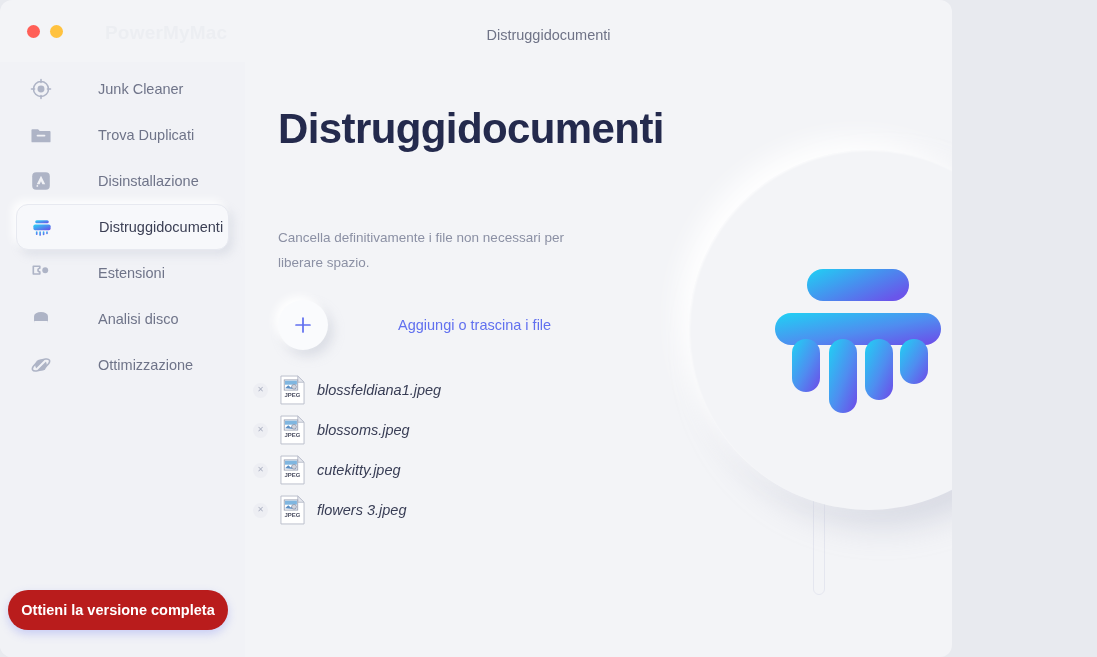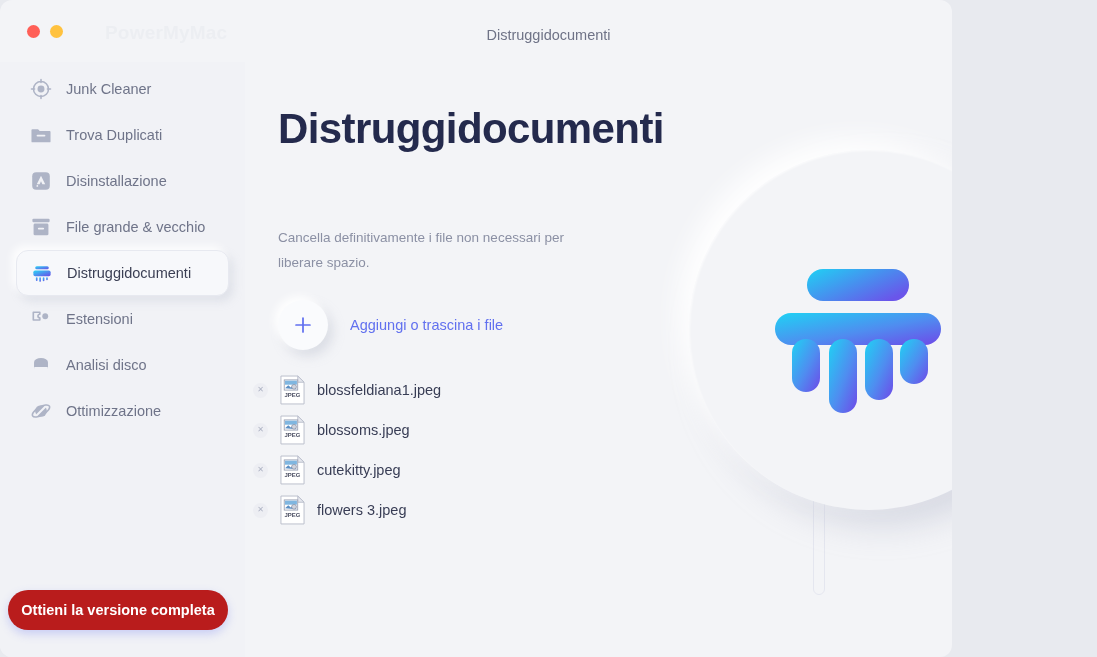--- a/index.html
+++ b/index.html
@@ -92,20 +92,21 @@
   .nav-item .ico {
     width: 22px; height: 22px;
     flex: 0 0 22px;
     display: block;
     margin-right: 14px;
   }
   .nav-item .lbl {
     font-size: 14.5px;
     color: #6f7489;
     white-space: nowrap;
+    margin-left: 32px;
   }
   .nav-item.active {
     background: #f7f8fb;
     border: 1px solid #e7e9f0;
     box-shadow: -4px -4px 9px rgba(255,255,255,.9),
                  4px 5px 10px rgba(172,178,196,.28);
   }
   .nav-item.active .lbl { color: #3b3f54; }
 
   .nav-spacer { height: 4px; }
@@ -150,20 +151,21 @@
     line-height: 25px;
     color: #8b90a4;
   }
 
   
   #add-row {
     position: absolute;
     left: 33px; top: 238px;
     display: flex;
     align-items: center;
+    gap: 48px;
   }
   #add-circle {
     width: 50px; height: 50px;
     border-radius: 50%;
     background: #fafbfd;
     display: flex; align-items: center; justify-content: center;
     box-shadow: -4px -4px 9px rgba(255,255,255,.95),
                  5px 6px 12px rgba(172,178,196,.35);
     cursor: pointer;
   }
@@ -193,21 +195,21 @@
     display: flex; align-items: center; justify-content: center;
     margin-right: 12px;
     cursor: pointer;
   }
   .remove-btn span {
     font-size: 8px;
     color: #aeb3c4;
     line-height: 1;
   }
   .file-icon { width: 25px; height: 30px; flex: 0 0 25px; margin-right: 12px; }
-  .file-name { font-size: 14.5px; color: #383d55; white-space: nowrap; }
+  .file-name { font-size: 14.5px; color: #383d55; white-space: nowrap; font-style: italic; }
 
   #scroll-track {
     position: absolute;
     left: 568px; top: 368px;
     width: 12px; height: 165px;
     border: 1px solid #e4e6ef;
     border-radius: 6px;
     background: transparent;
     cursor: pointer;
   }
@@ -279,28 +281,20 @@
 
     <div class="nav-item">
       <svg class="ico" viewBox="0 0 24 24">
         <rect x="2.4" y="2.4" width="19.2" height="19.2" rx="4.4" fill="#aeb4c6"></rect>
         <path d="M12 6.2l4.6 9.4h-3.1L12 12.4l-1.5 3.2H7.4L12 6.2z" fill="#f1f2f6"></path>
         <circle cx="8" cy="17.4" r="1" fill="#f1f2f6"></circle>
       </svg>
       <span class="lbl">Disinstallazione</span>
     </div>
 
-    <div class="nav-item">
-      <svg class="ico" viewBox="0 0 24 24">
-        <rect x="2.6" y="2.9" width="18.8" height="3.9" rx="1.3" fill="#aeb4c6"></rect>
-        <rect x="3.9" y="8.2" width="16.2" height="12.9" rx="1.6" fill="#aeb4c6"></rect>
-        <rect x="8.6" y="12.8" width="6.8" height="1.9" rx=".95" fill="#f1f2f6"></rect>
-      </svg>
-      <span class="lbl">File grande &amp; vecchio</span>
-    </div>
 
 
     <div class="nav-item active">
       <svg class="ico" viewBox="0 0 24 24">
         <defs>
           <linearGradient id="gnav" x1="0" y1="0" x2="1" y2="1">
             <stop offset="0%" stop-color="#2ad4f5"></stop>
             <stop offset="100%" stop-color="#6b4ce8"></stop>
           </linearGradient>
         </defs>

